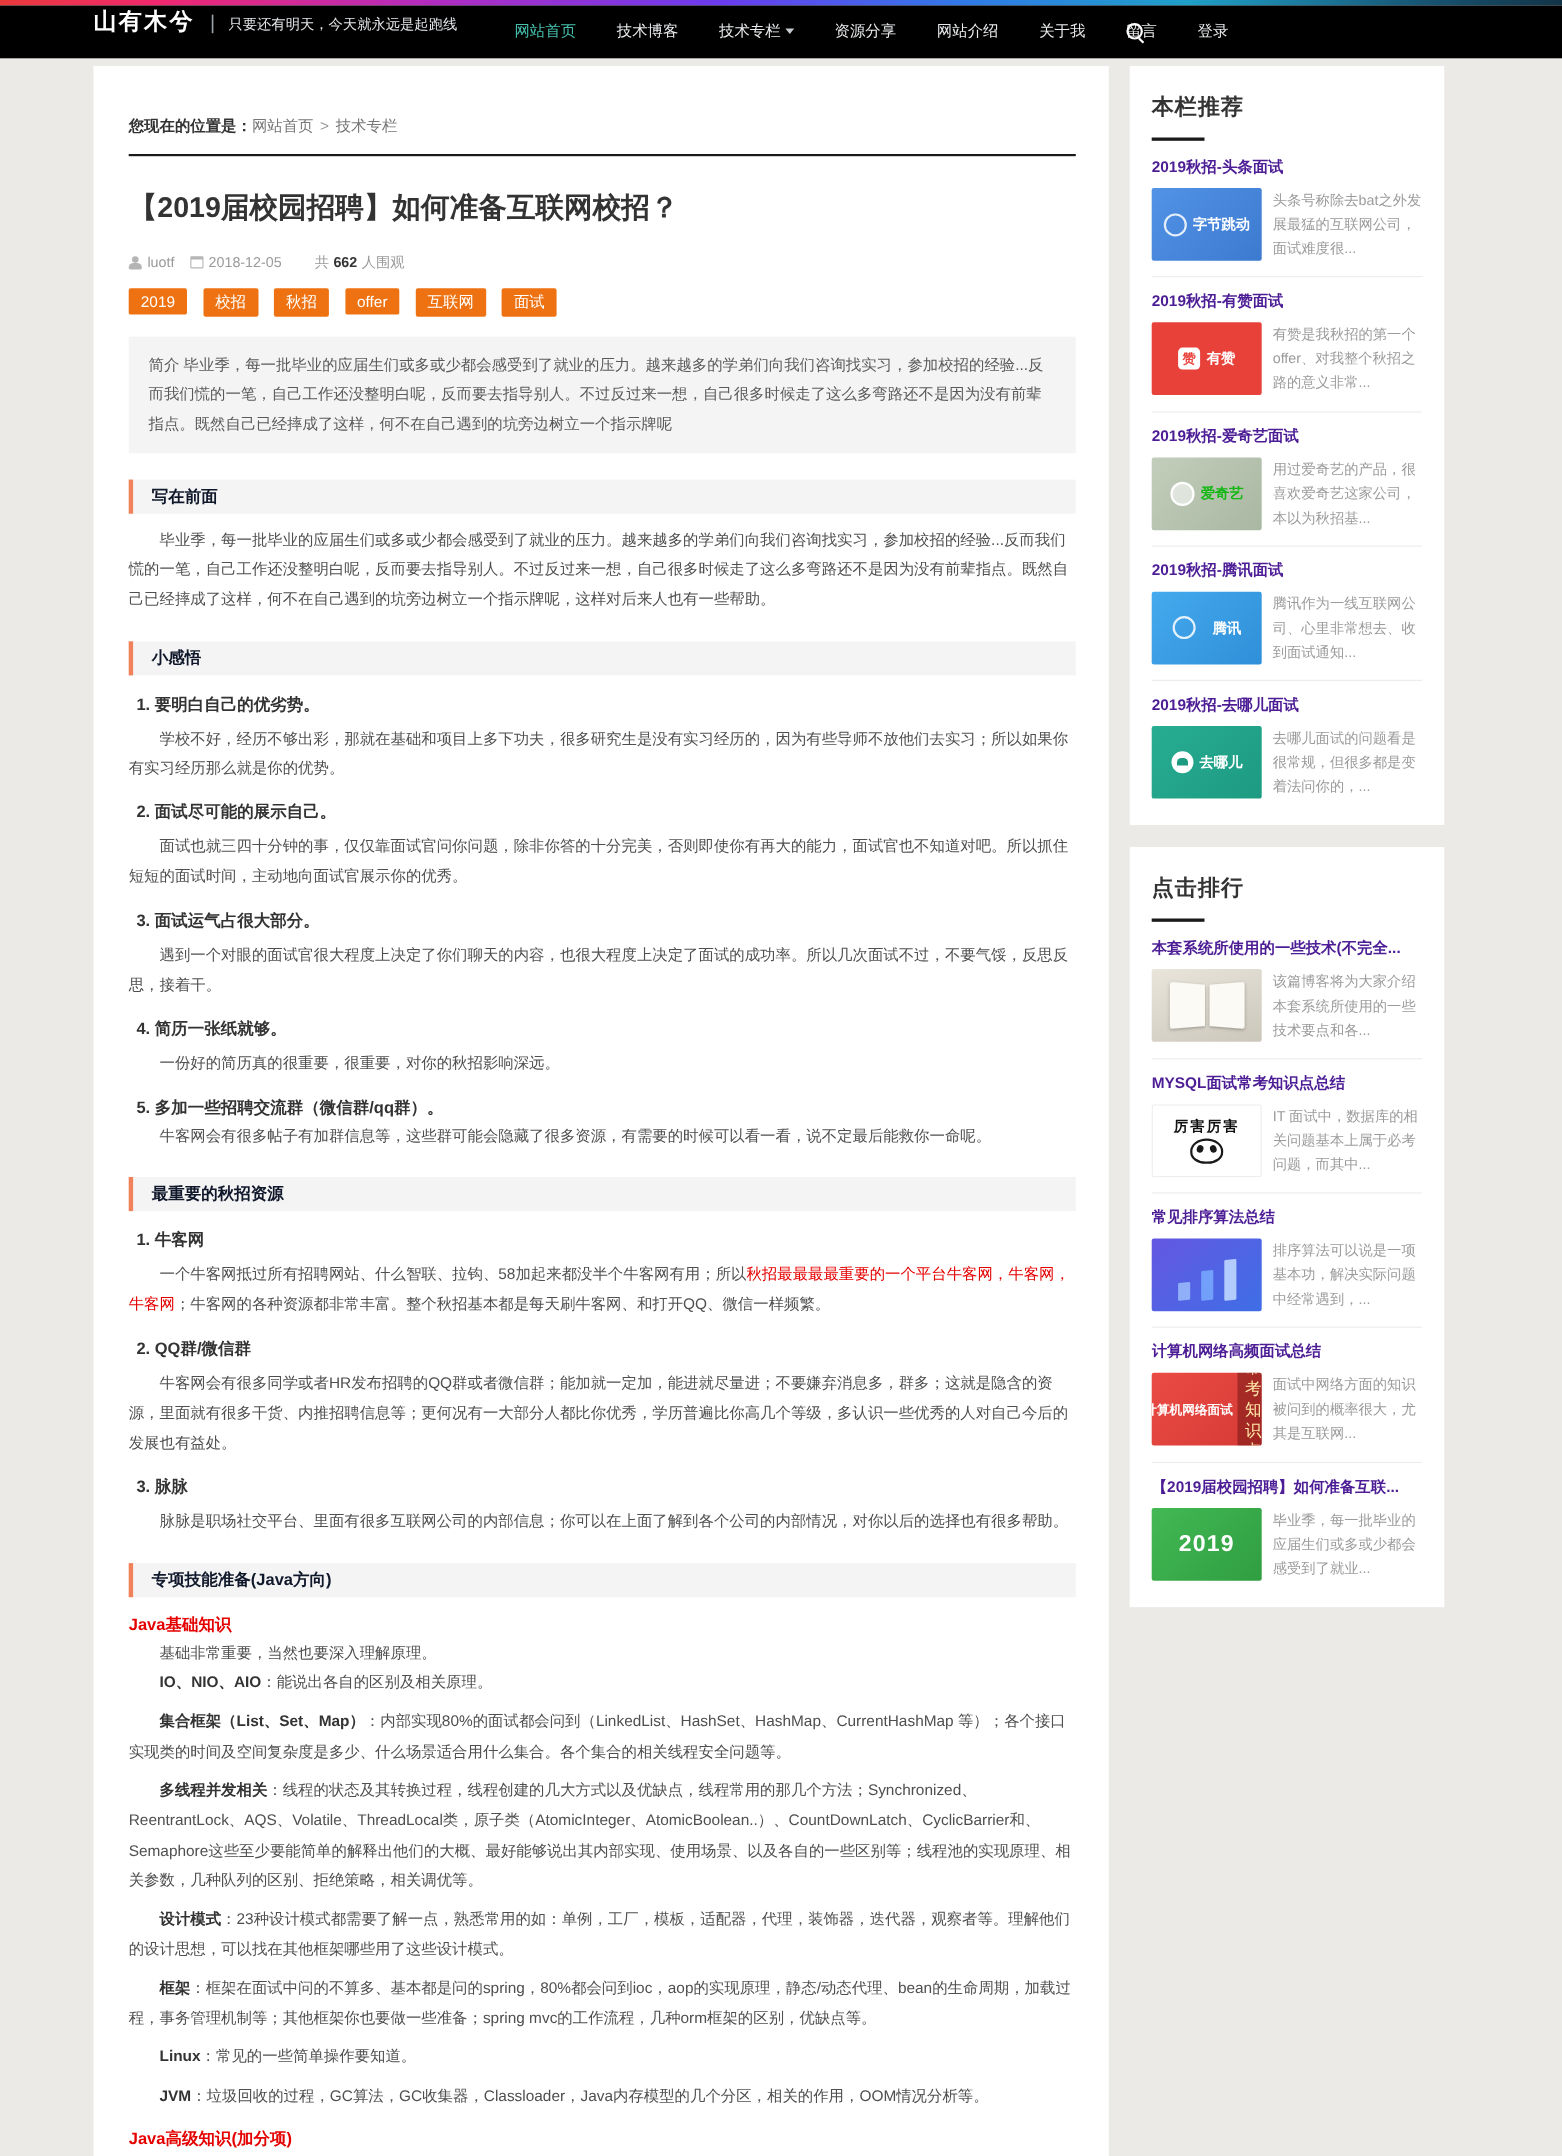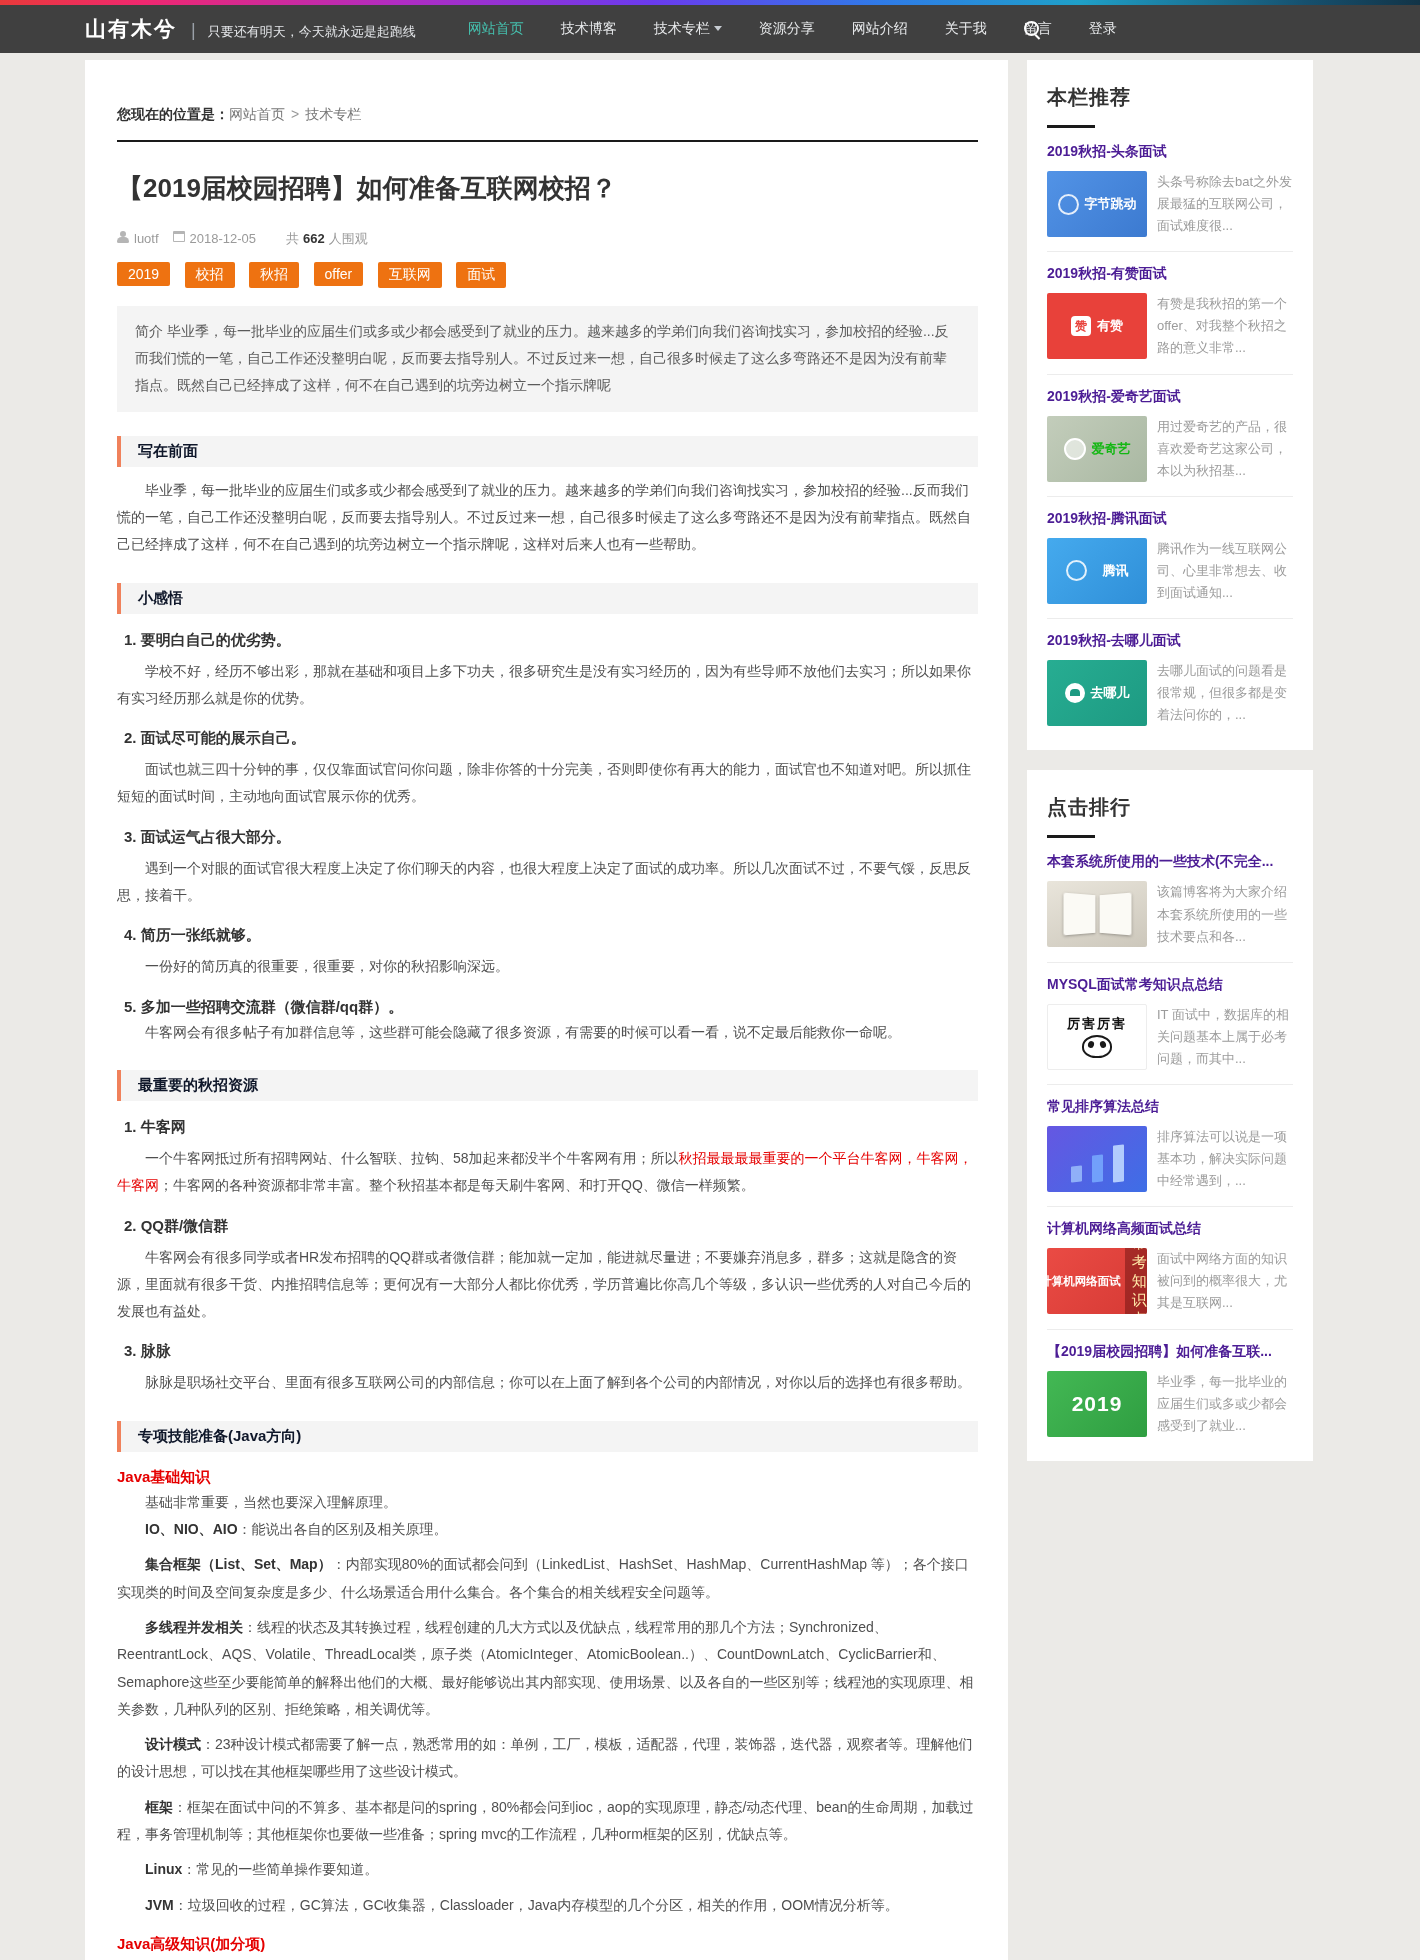--- a/index.html
+++ b/index.html
@@ -4,21 +4,21 @@
 <style>
   html,body{margin:0;padding:0;}
   body{
     width:1420px;height:1960px;overflow:hidden;position:relative;
     background:#ebeae7;
     font-family:"Liberation Sans","DejaVu Sans",sans-serif;
     -webkit-font-smoothing:antialiased;
   }
   
   .grad-strip{height:5px;background:linear-gradient(90deg,#e93a3a 0%,#f0286f 10%,#b12cc2 28%,#6a3bee 46%,#2f7be8 62%,#1fa0c8 76%,#16506e 92%,#123447 100%);}
-  .navbar{height:48px;background:#404040;display:flex;align-items:center;position:relative;}
+  .navbar{height:48px;background:#000000;display:flex;position:relative;}
   .brand{margin-left:85px;display:flex;align-items:baseline;color:#fff;}
   .brand-name{font-size:21px;font-weight:bold;letter-spacing:2px;}
   .brand-sep{margin:0 12px 0 14px;color:#9aa0a8;font-size:18px;font-weight:300;}
   .brand-tag{font-size:13px;color:#e3e5e8;}
   .menu{display:flex;align-items:center;margin-left:52px;}
   .menu-item{font-size:14px;color:#e8eaec;margin-right:37px;cursor:pointer;position:relative;white-space:nowrap;}
   .menu-item.active{color:#45c0ae;}
   .caret{display:inline-block;width:0;height:0;border-left:4px solid transparent;border-right:4px solid transparent;border-top:5px solid #c7ccd2;margin-left:4px;vertical-align:2px;}
   .search-ico{position:absolute;left:1024px;top:16px;width:11px;height:11px;border:2px solid #fff;border-radius:50%;cursor:pointer;}
   .search-ico::after{content:"";position:absolute;left:10px;top:11px;width:6px;height:2px;background:#fff;transform:rotate(45deg);transform-origin:0 0;}
@@ -26,21 +26,21 @@
   .main{position:absolute;left:85px;top:60px;width:923px;height:1900px;background:#fff;box-sizing:border-box;padding:46px 30px 40px 32px;}
   .sidebar{position:absolute;left:1027px;top:60px;width:286px;}
   
   .crumb{font-size:14px;color:#777;}
   .crumb .lbl{font-weight:bold;color:#333;}
   .crumb .lnk{color:#777;cursor:pointer;}
   .crumb .sep{margin:0 6px;color:#999;}
   .title-rule{border-bottom:2px solid #1a1a1a;margin-top:16px;}
   .art-title{font-size:26px;font-weight:bold;color:#333;margin-top:30px;line-height:1.3;}
   .meta{display:flex;align-items:center;margin-top:24px;font-size:13px;color:#9a9a9a;}
-  .mi{display:inline-flex;align-items:flex-start;margin-right:14px;}
+  .mi{display:inline-flex;align-items:center;margin-right:14px;}
   .i-user{width:12px;height:12px;position:relative;margin-right:5px;}
   .i-user::before{content:"";position:absolute;left:3px;top:0;width:6px;height:6px;border-radius:50%;background:#b5b5b5;}
   .i-user::after{content:"";position:absolute;left:0;top:6px;width:12px;height:6px;border-radius:6px 6px 2px 2px;background:#b5b5b5;}
   .i-cal{width:12px;height:11px;border:1px solid #b5b5b5;border-top:3px solid #b5b5b5;border-radius:1px;margin-right:5px;box-sizing:border-box;}
   .views-num{font-weight:bold;color:#333;margin:0 4px;}
   .views-pre{margin-left:16px;}
   .tags{margin-top:14px;}
   .tag{display:inline-block;background:#ee7211;color:#fff;font-size:14px;padding:4px 11px;margin-right:10px;border-radius:2px;cursor:pointer;}
   
   .intro{background:#f4f4f4;margin-top:18px;padding:12px 18px;font-size:14px;color:#5a5a5a;line-height:1.95;}

